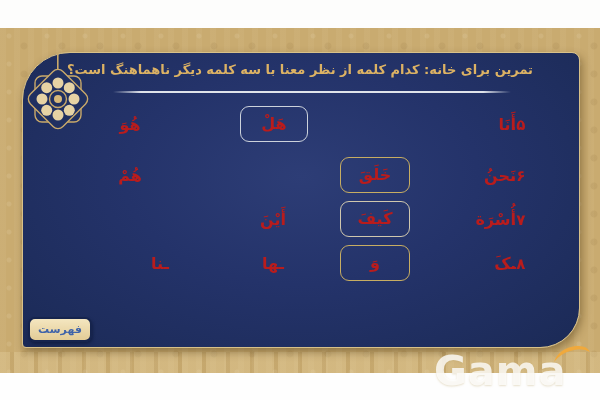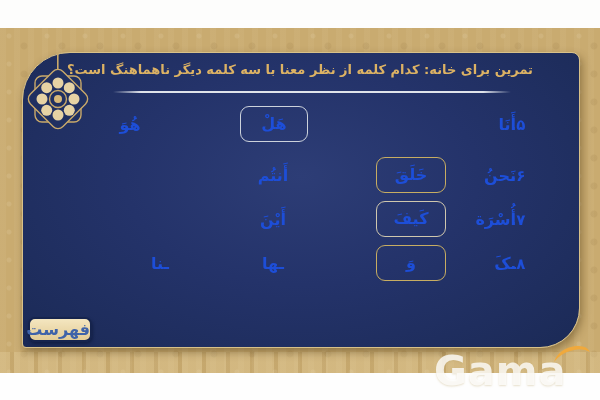--- a/index.html
+++ b/index.html
@@ -33,37 +33,37 @@
   .title{position:absolute;left:22px;top:62px;width:556px;text-align:center;
     direction:rtl;color:#dcb264;font-size:13px;font-weight:bold;letter-spacing:.2px;}
   .divider{position:absolute;left:113px;top:91px;width:398px;height:2px;
     background:linear-gradient(to right, rgba(230,232,238,0) 0%, #dfe3ea 7%, #dfe3ea 93%, rgba(230,232,238,0) 100%);
     border-radius:2px;}
 
   
   .row{position:absolute;left:0;width:600px;height:40px;}
   .r5{top:105px}.r6{top:156px}.r7{top:200px}.r8{top:244px}
   .cell{position:absolute;top:0;height:40px;line-height:40px;text-align:center;
-    direction:rtl;color:#1d4ed8;font-size:16px;font-weight:bold;white-space:nowrap;}
+    direction:rtl;color:#b91c1c;font-size:16px;font-weight:bold;white-space:nowrap;}
   .num{left:496px;width:44px;font-size:15px;}
   .c1{left:444px;width:72px;text-align:right;}
-  .c2{left:376px;width:68px;}
+  .c2{left:340px;width:68px;}
   .c3{left:240px;width:66px;}
   .c4{left:96px;width:68px;}
   .r5 .c2{left:373px;}
   .r8 .c4{left:126px;}
   .boxed{top:1px;height:34px;line-height:34px;border-radius:9px;border:1.5px solid #c7ad62;}
   .box-silver{border-color:#ccd2db;}
   .box-pale{border-color:#cfc7ae;}
 
   
   .index-btn{position:absolute;left:28px;top:317px;width:64px;height:25px;
     background:linear-gradient(#f4e6c0,#e3cc96);
     border:2px solid #16244d;border-radius:7px;
-    color:#3f63a9;font-family:"DejaVu Sans",sans-serif;font-size:16px;font-weight:bold;
+    color:#3f63a9;font-family:"DejaVu Sans",sans-serif;font-size:11px;font-weight:bold;
     line-height:20px;text-align:center;cursor:pointer;box-shadow:1px 2px 3px rgba(10,20,50,0.5);padding:0;}
 
   
   .gama{position:absolute;left:428px;top:346px;width:170px;height:50px;pointer-events:none;}
   .gama .brand{position:absolute;left:6px;top:2px;font-size:40px;font-weight:bold;
     color:rgba(255,255,255,0.78);letter-spacing:1px;text-shadow:0 1px 2px rgba(190,165,110,0.35);}
   .gama svg{position:absolute;left:124px;top:-2px;}
 </style>
 </head>
 <body>
@@ -104,21 +104,21 @@
     <span class="cell num" dir="rtl">۵.</span>
     <span class="cell c1" dir="rtl">أَنَا</span>
     <span class="cell c3 boxed box-silver" dir="rtl">هَلْ</span>
     <span class="cell c4" dir="rtl">هُوَ</span>
   </div>
 
   <div class="row r6">
     <span class="cell num" dir="rtl">۶.</span>
     <span class="cell c1" dir="rtl">نَحنُ</span>
     <span class="cell c2 boxed" dir="rtl">خَلَقَ</span>
-    <span class="cell c3" dir="rtl">أَنتُم</span>
+    <span class="cell c4" dir="rtl">هُمْ</span>
   </div>
 
   <div class="row r7">
     <span class="cell num" dir="rtl">۷.</span>
     <span class="cell c2 boxed box-pale" dir="rtl">کَیفَ</span>
     <span class="cell c1" dir="rtl">أُسْرَة</span>
     <span class="cell c3" dir="rtl">أَیْنَ</span>
   </div>
 
   <div class="row r8">

